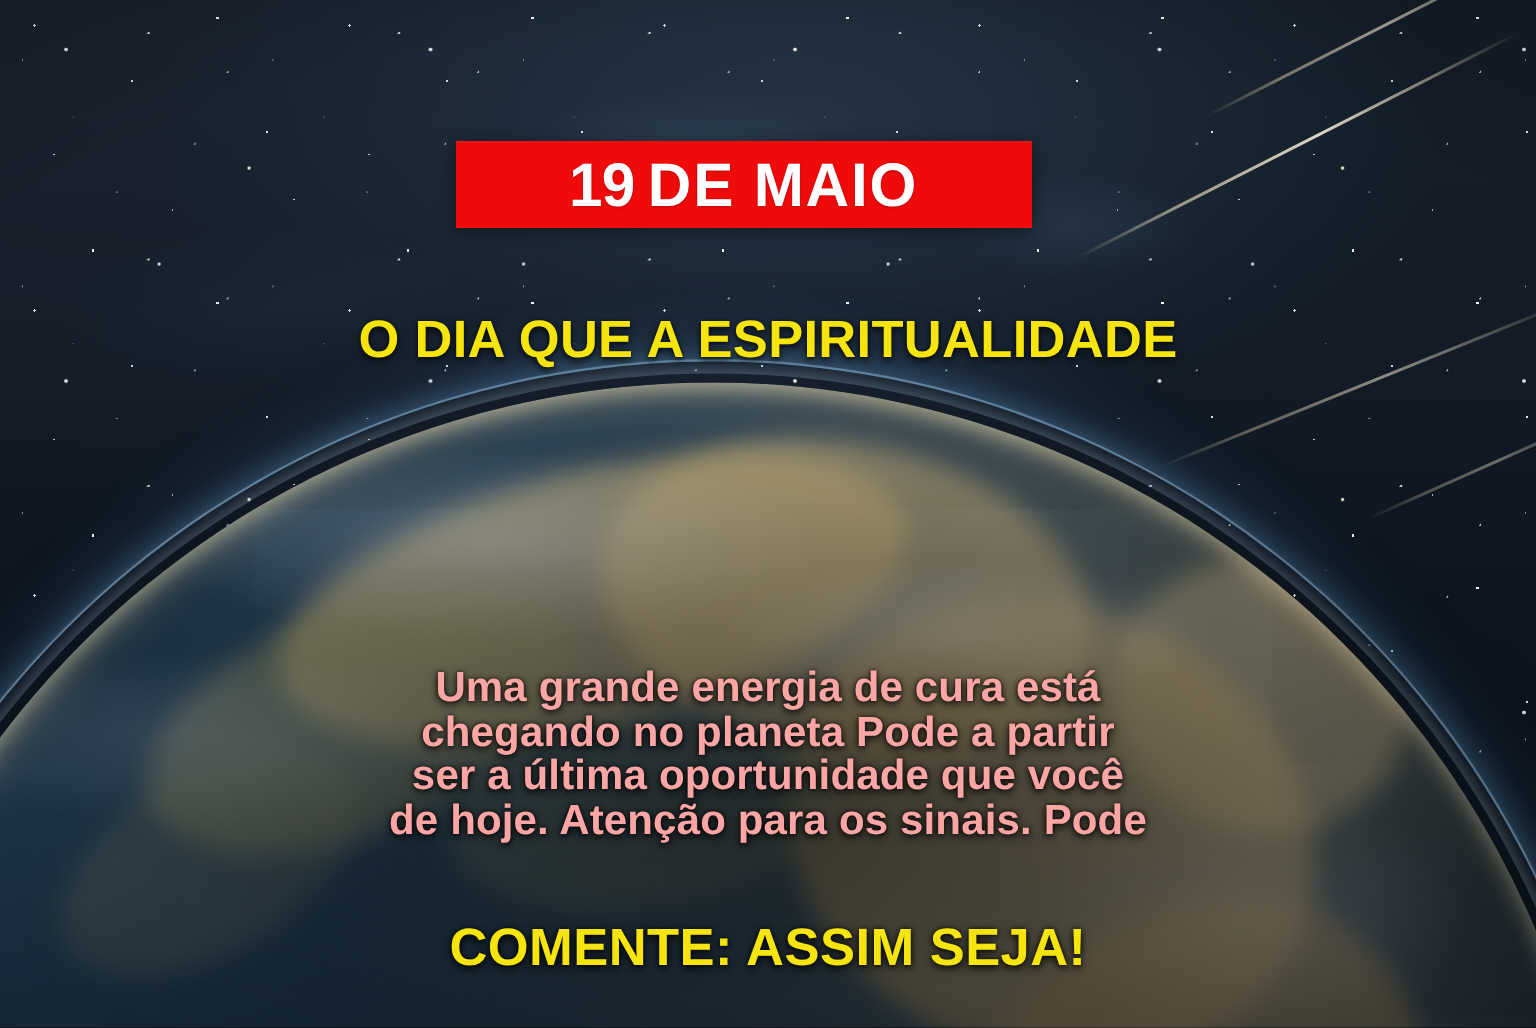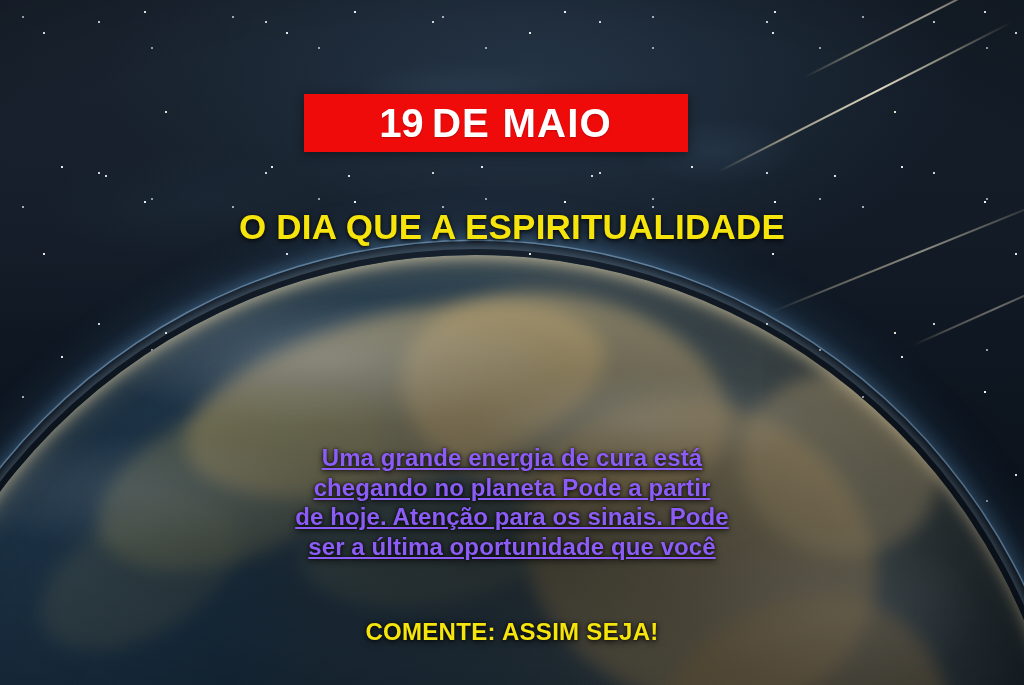--- a/index.html
+++ b/index.html
@@ -239,38 +239,37 @@
     margin-top: 45px;
   }
   .headline .hl-line { display: block; white-space: nowrap; }
 
   .body-copy {
     position: absolute;
     left: 0;
     right: 0;
     top: 443px;
     text-align: center;
-    color: #8b5cf6;
-    font-size: 24px;
+    color: #fca5a5;
+    font-size: 28px;
     font-weight: 700;
     line-height: 29.5px;
     letter-spacing: 0.1px;
     text-shadow: 0 2px 6px rgba(0,0,0,0.85), 0 0 3px rgba(0,0,0,0.7);
-    text-decoration: underline;
   }
   .body-copy .bc-line { display: block; white-space: nowrap; }
 
   .cta {
     position: absolute;
     left: 0;
     right: 0;
     top: 614px;
     text-align: center;
     color: var(--accent-yellow, #f6e40d);
-    font-size: 24px;
+    font-size: 35px;
     font-weight: 800;
     letter-spacing: 0.3px;
     line-height: 36px;
     white-space: nowrap;
     text-shadow: 0 2px 6px rgba(0,0,0,0.85), 0 0 3px rgba(0,0,0,0.7);
   }
 </style>
 </head>
 <body>
 
@@ -314,20 +313,20 @@
       </div>
     </div>
 
     <div class="headline">
       <span class="hl-line">O DIA QUE A ESPIRITUALIDADE</span>
     </div>
 
     <div class="body-copy">
       <span class="bc-line">Uma grande energia de cura está</span>
       <span class="bc-line">chegando no planeta Pode a partir</span>
+      <span class="bc-line">ser a última oportunidade que você</span>
       <span class="bc-line">de hoje. Atenção para os sinais. Pode</span>
-      <span class="bc-line">ser a última oportunidade que você</span>
     </div>
 
     <div class="cta">COMENTE: ASSIM SEJA!</div>
 
   </div>
 </div>
 
 </body></html>

